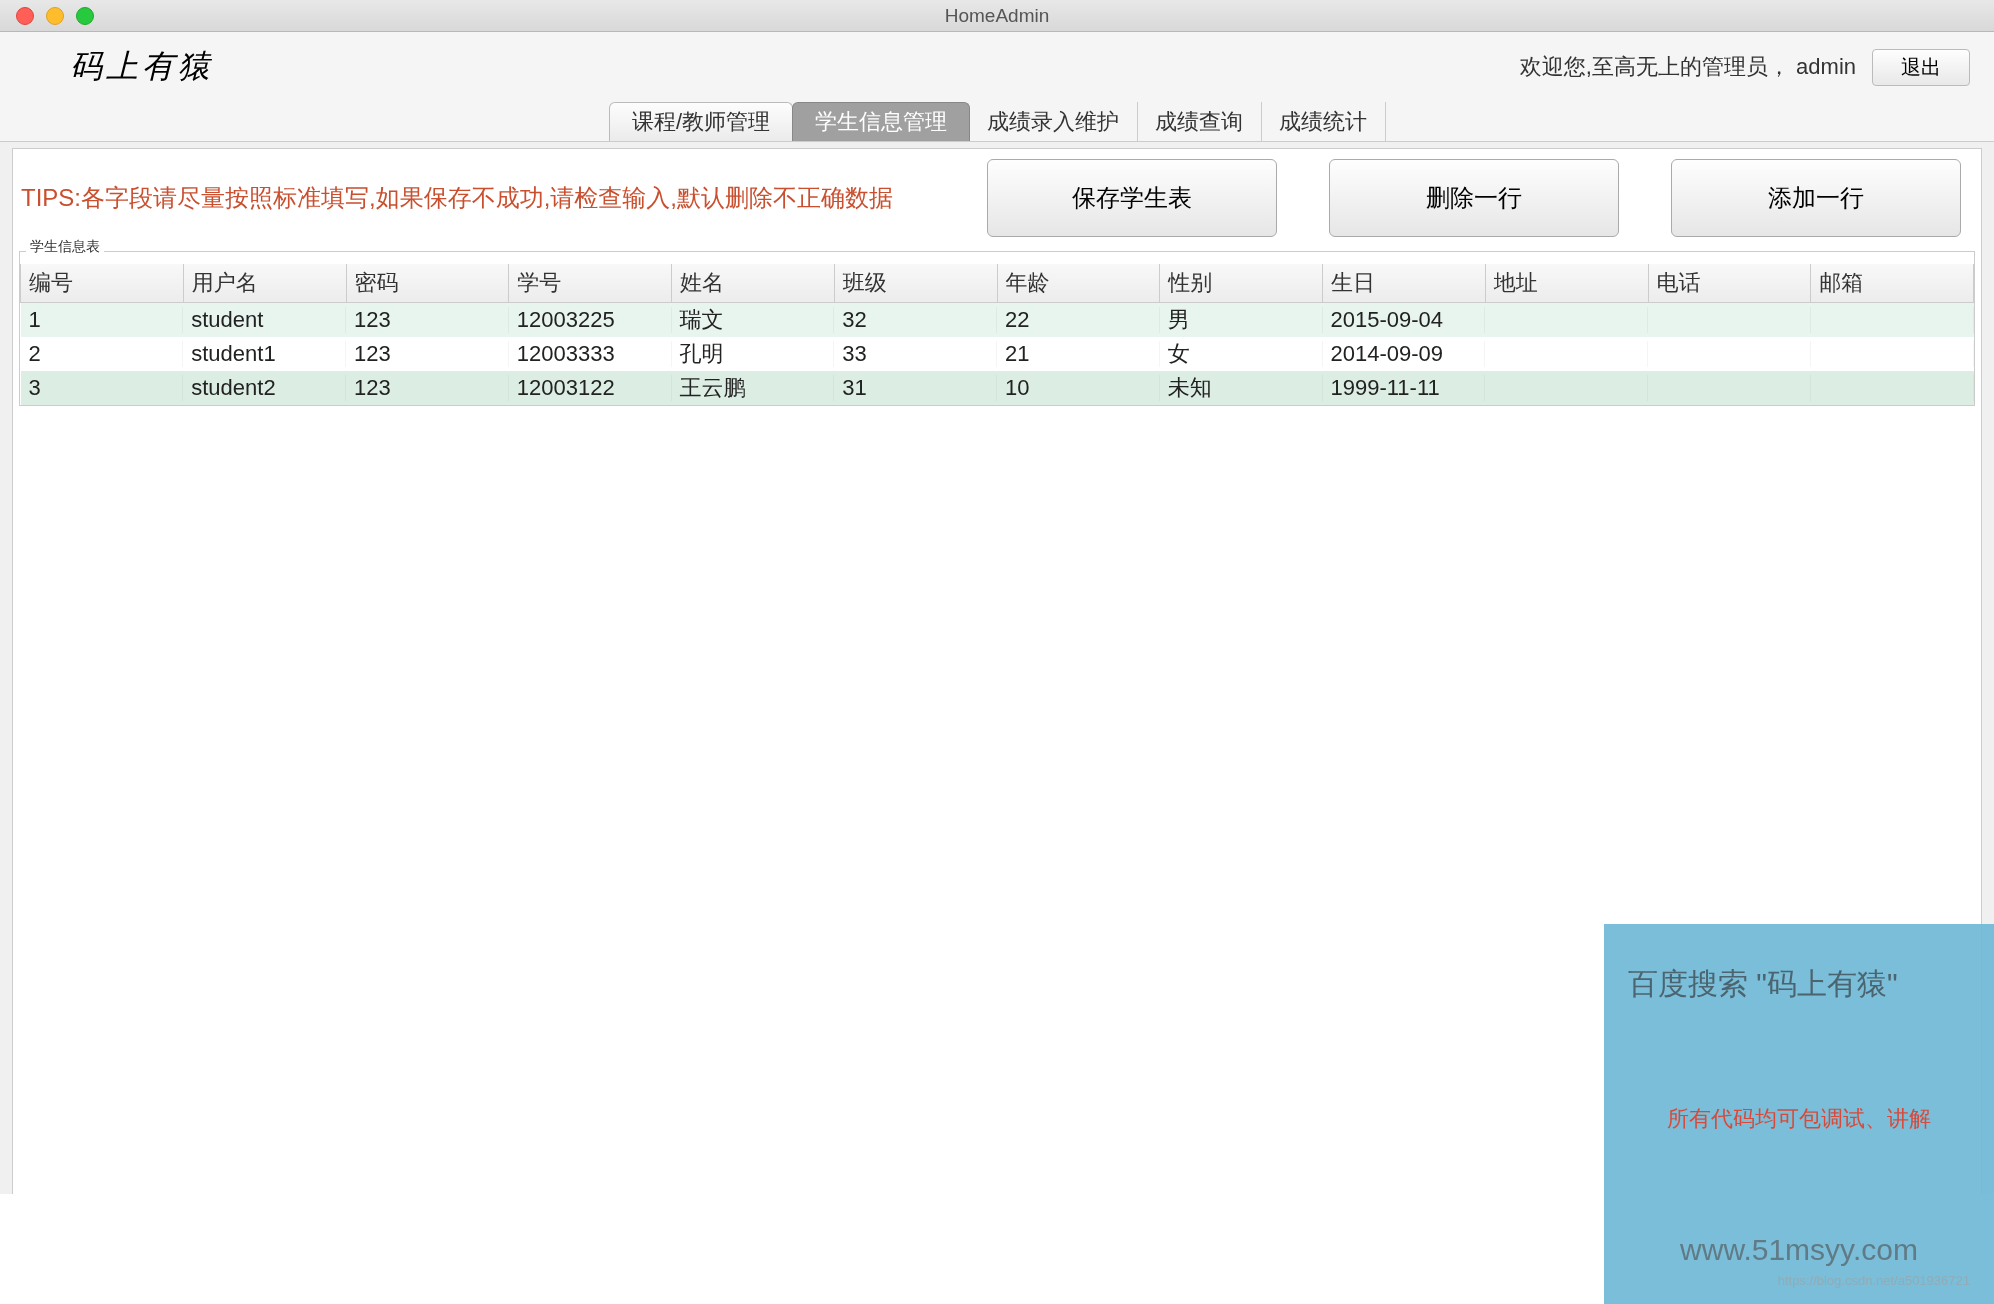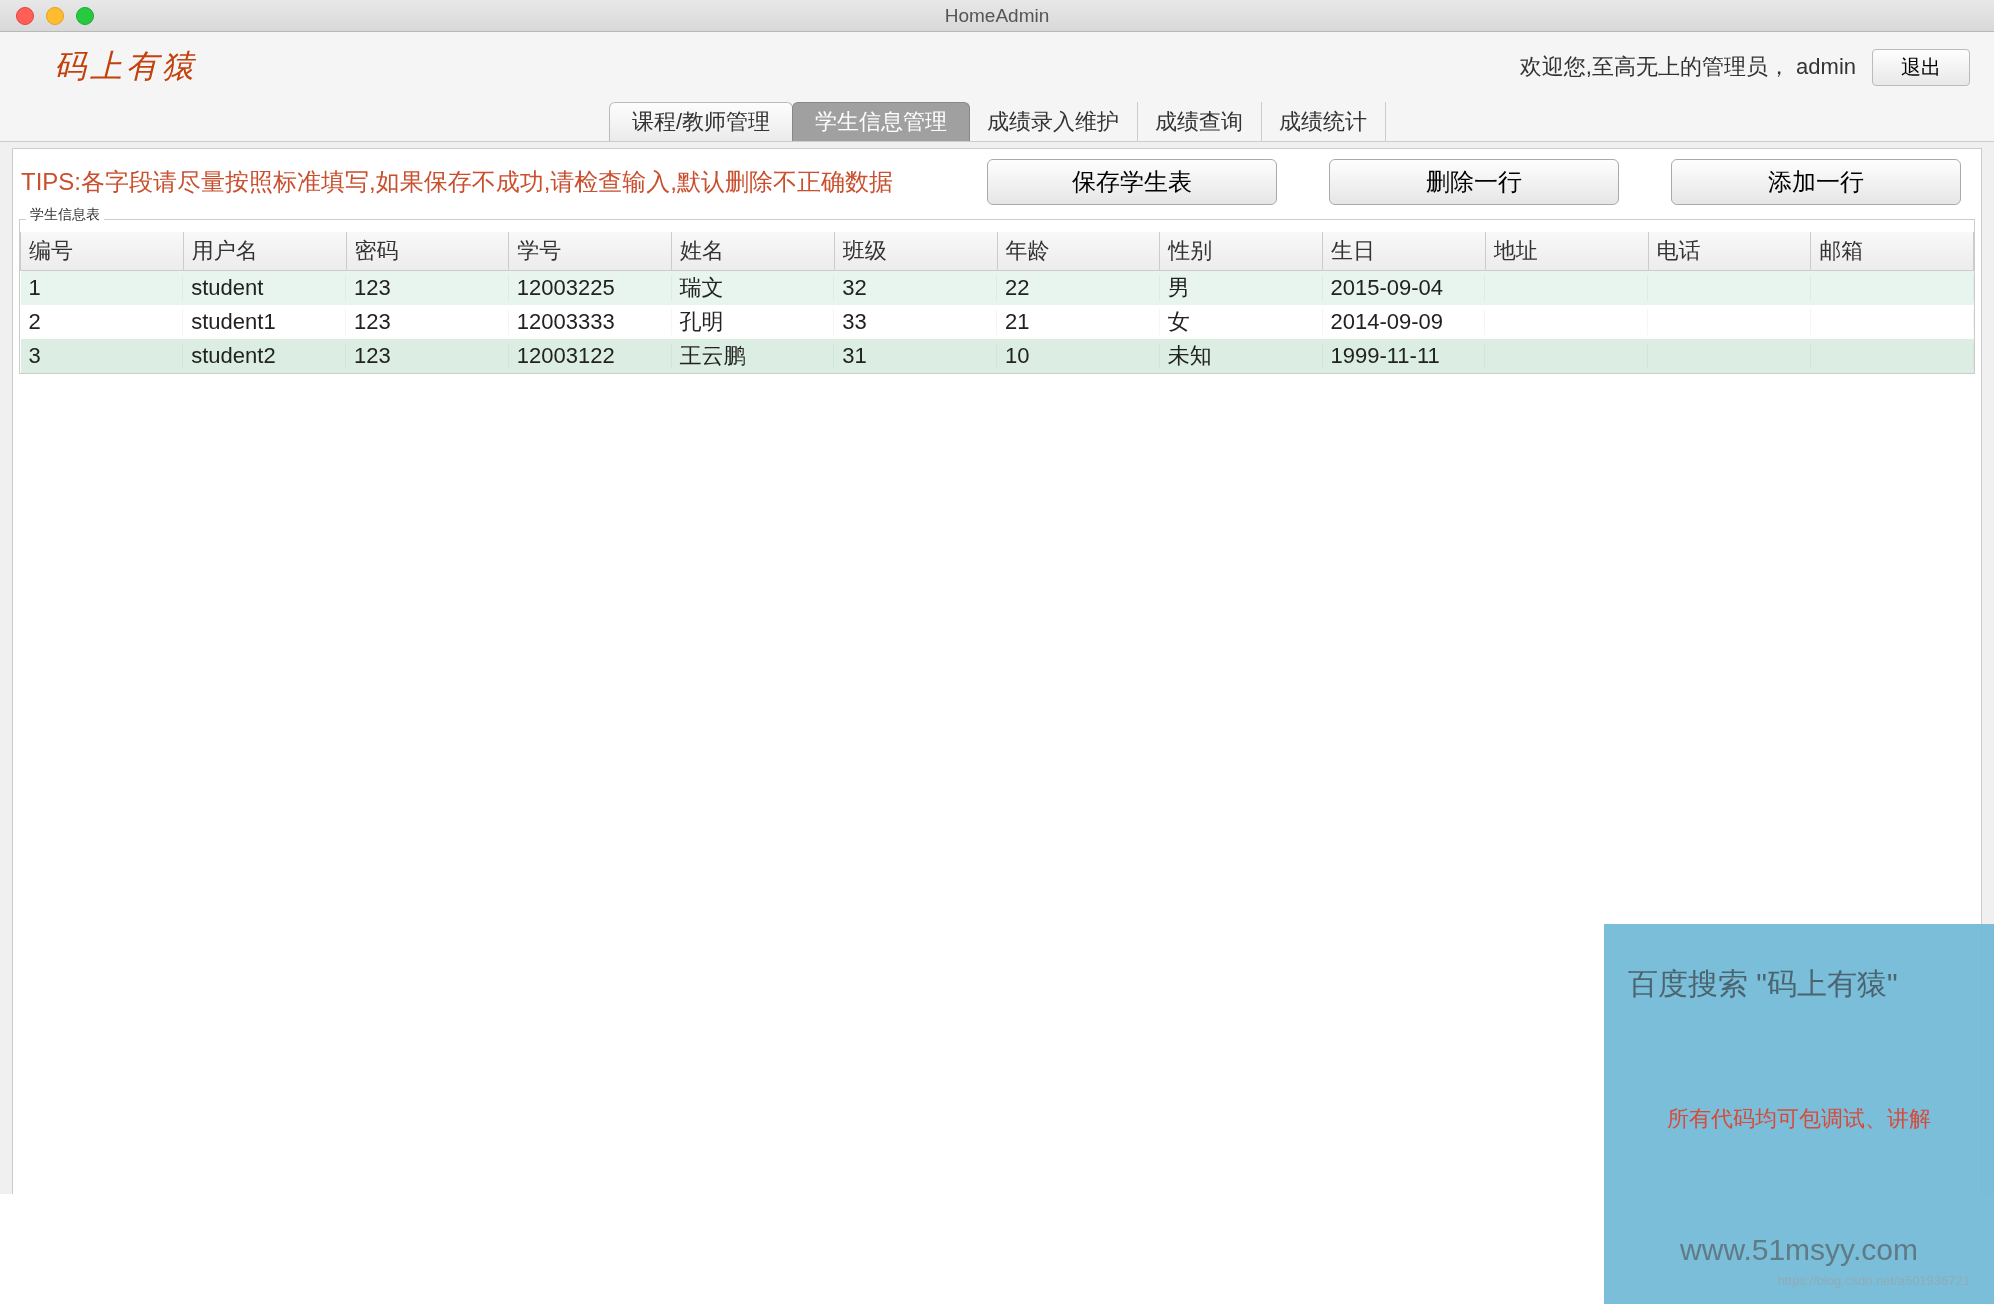--- a/index.html
+++ b/index.html
@@ -47,24 +47,24 @@
       background: #f5f5f5;
       display: flex;
       align-items: center;
       justify-content: space-between;
       padding: 0 24px;
       position: relative;
     }
     .logo {
       font-family: Liberation Mono, monospace;
       font-size: 32px;
-      color: #c2410c;
+      color: #000000;
       font-style: italic;
       letter-spacing: 4px;
-      margin-left: 30px;
+      margin-left: 46px;
     }
     .welcome-area {
       display: flex;
       align-items: center;
       gap: 16px;
       font-size: 22px;
       color: #333;
     }
     .btn-logout {
       background: linear-gradient(#fefefe, #e8e8e8);
@@ -136,21 +136,21 @@
     .action-btns {
       display: flex;
       gap: 52px;
       margin-left: auto;
       margin-right: 12px;
     }
     .action-btn {
       background: linear-gradient(#fefefe, #e6e6e6);
       border: 1px solid #aaa;
       border-radius: 6px;
-      padding: 6px 0;
+      padding: 22px 0;
       width: 290px;
       font-size: 24px;
       cursor: pointer;
     }
     
     
     .table-fieldset {
       margin: 4px 6px;
       border: 1px solid #ccc;
       position: relative;

